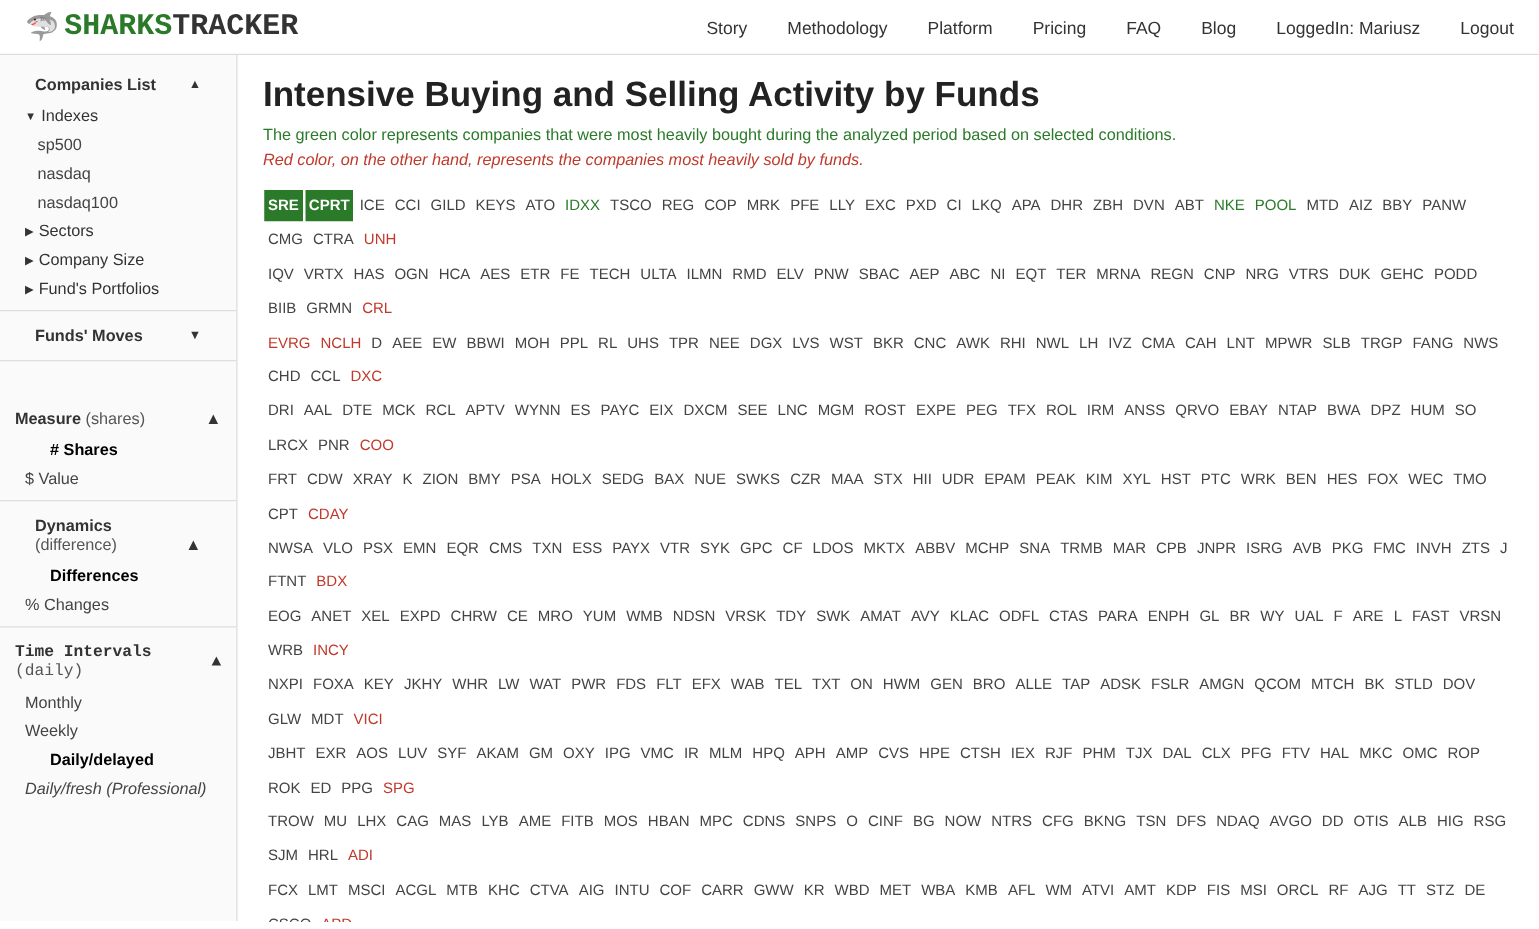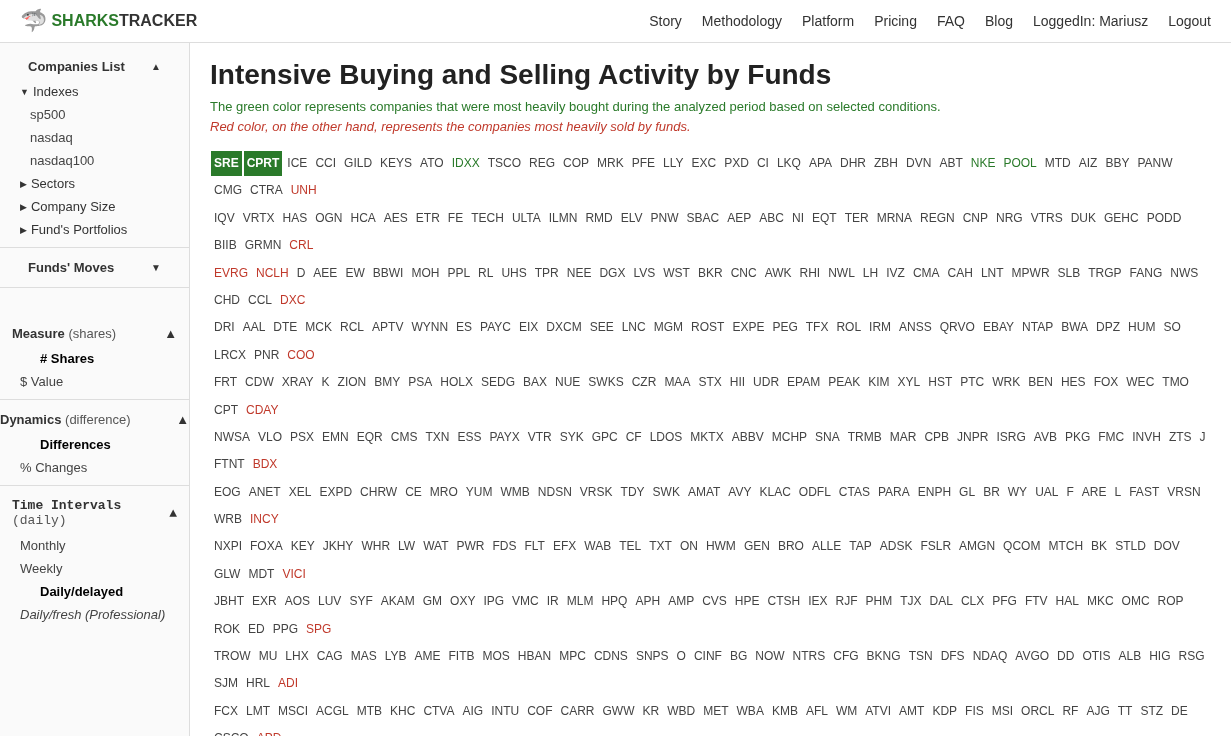--- a/index.html
+++ b/index.html
@@ -17,28 +17,29 @@
     .logo {
       display: flex;
       align-items: center;
       gap: 4px;
     }
     .logo-icon {
       font-size: 22px;
       color: #2a7a2a;
     }
     .logo-text {
-      font-size: 16px;
+      font-size: 24px;
       font-weight: bold;
       color: #333;
+      font-family: Liberation Mono, monospace;
     }
     .logo-text span { color: #2a7a2a; }
     .nav {
       display: flex;
-      gap: 20px;
+      gap: 32px;
       align-items: center;
       font-size: 14px;
     }
     .nav a {
       text-decoration: none;
       color: #333;
       cursor: pointer;
     }
 
     
@@ -96,21 +97,21 @@
       justify-content: space-between;
       padding: 6px 12px;
       font-size: 13px;
       margin-top: 32px;
     }
     .sidebar-measure-label { font-weight: bold; }
     .sidebar-dynamics-header {
       display: flex;
       align-items: flex-end;
       justify-content: space-between;
-      padding: 6px 0;
+      padding: 6px 28px;
       font-size: 13px;
       gap: 20px;
     }
     .sidebar-time-header {
       display: flex;
       align-items: center;
       justify-content: space-between;
       padding: 6px 12px;
       font-size: 13px;
       font-family: Liberation Mono, monospace;

